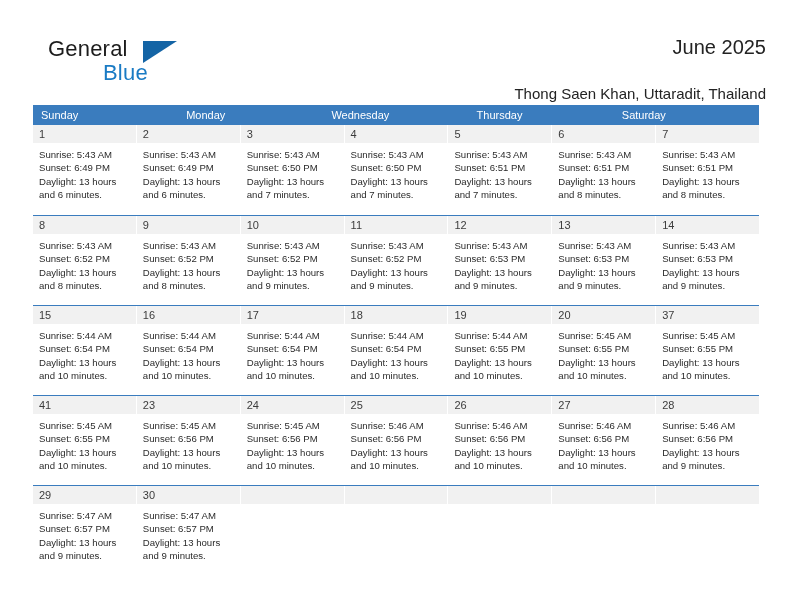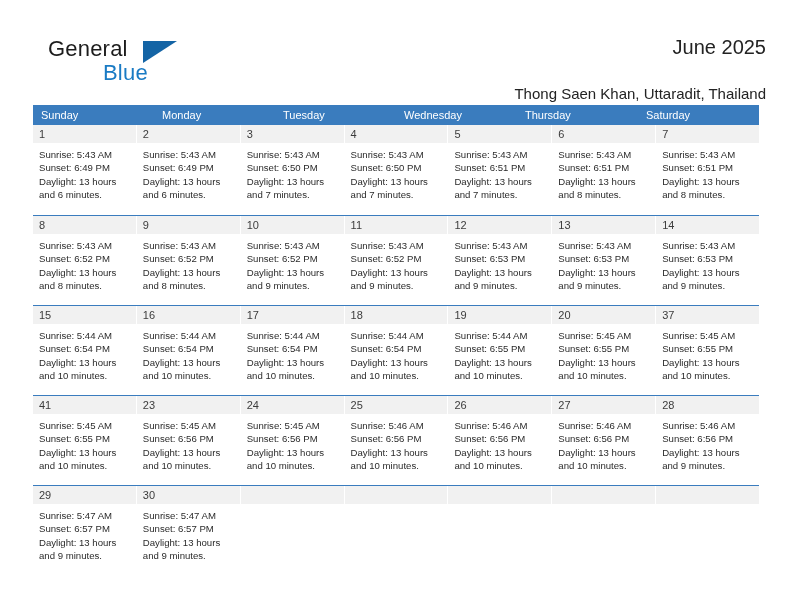--- a/index.html
+++ b/index.html
@@ -173,21 +173,20 @@
       <div class="month-title">June 2025</div>
       <div class="location-title">Thong Saen Khan, Uttaradit, Thailand</div>
     </div>
 
   </div>
 
   <div class="calendar">
     <div class="weekday-row" id="weekday-row">
         <div class="weekday">Sunday</div>
         <div class="weekday">Monday</div>
-        <div class="weekday">Tuesday</div>
         <div class="weekday">Wednesday</div>
         <div class="weekday">Thursday</div>
         <div class="weekday">Saturday</div>
       </div>
     <div id="weeks-container">
         <div class="week-row">
           <div class="daynum-band"></div>
           <div class="day-cell">
             <div class="day-number">1</div>
             <div class="day-lines">

